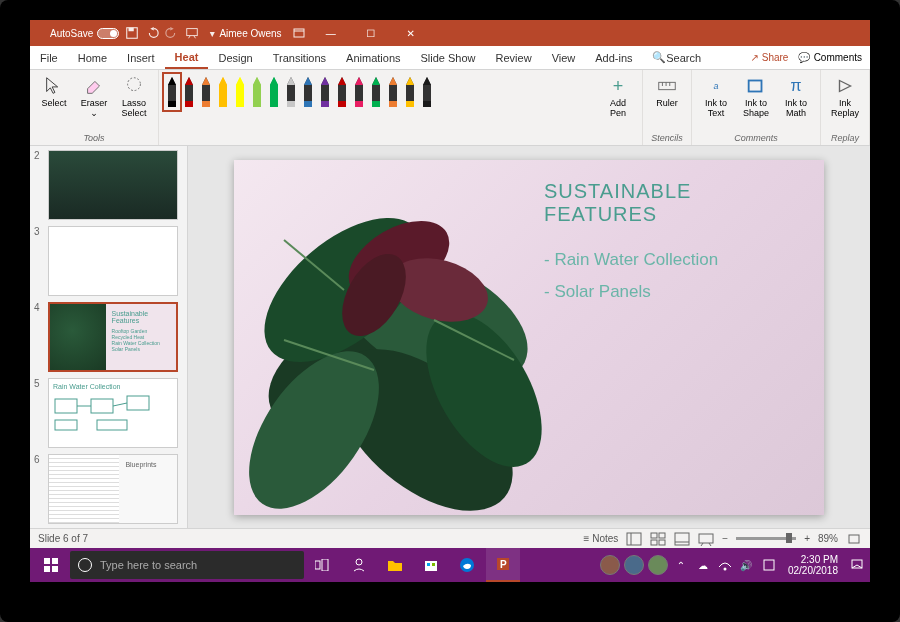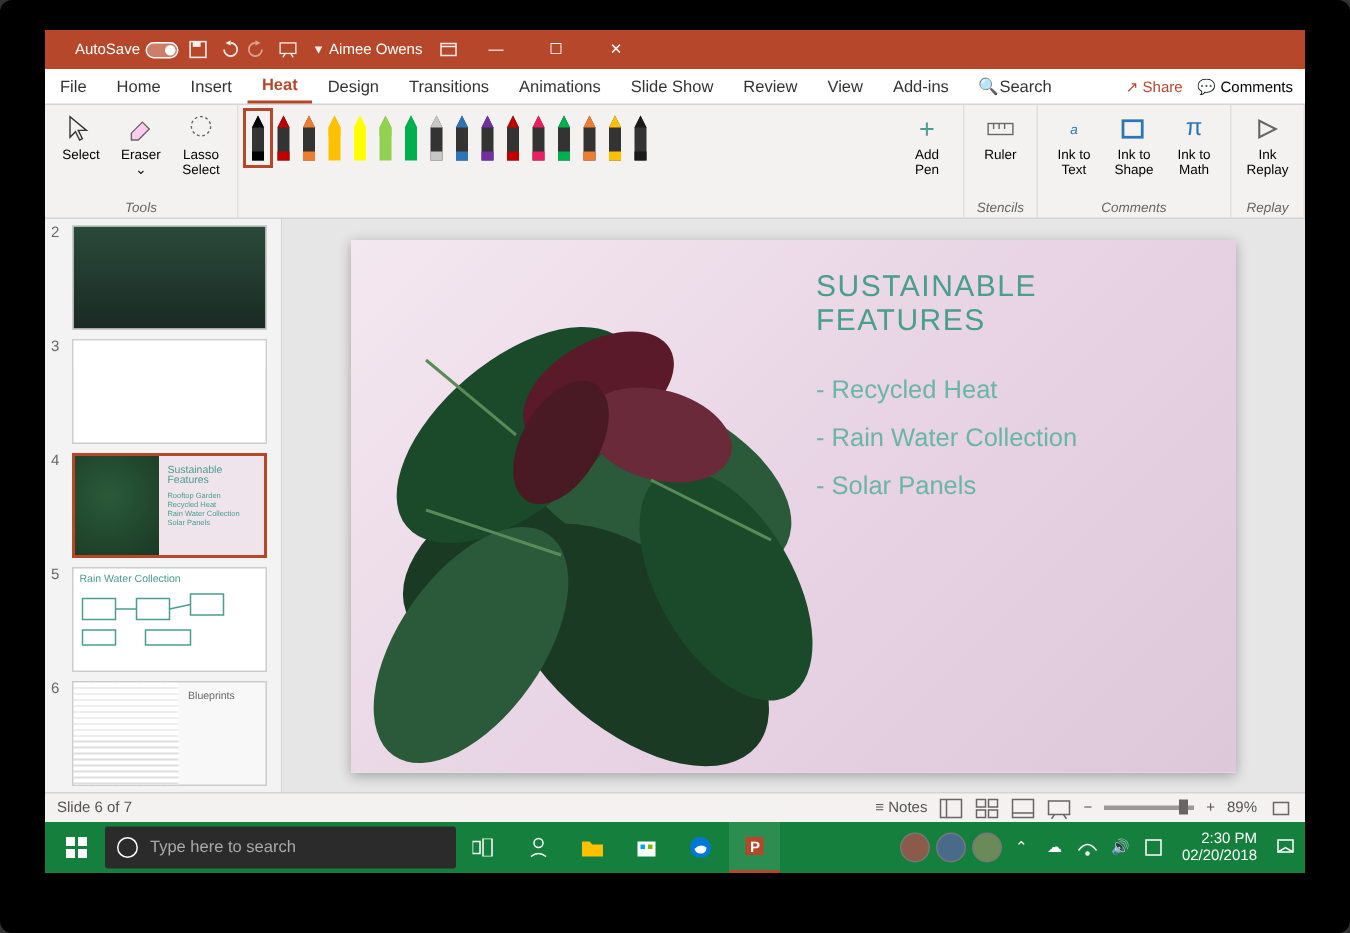--- a/index.html
+++ b/index.html
@@ -41,21 +41,21 @@
 .slide { width: 590px; height: 355px; background: linear-gradient(135deg, #f4e8f0 0%, #e8d4e4 50%, #dcc8d8 100%); position: relative; box-shadow: 0 2px 8px rgba(0,0,0,.3); overflow: hidden; }
 .plant { position: absolute; left: -10px; top: -20px; width: 360px; height: 420px; }
 .slide-text { position: absolute; right: 20px; top: 20px; width: 260px; font-family: "Segoe Script", cursive; }
 .slide-title { color: #4a9d8f; font-size: 20px; letter-spacing: 1px; margin-bottom: 24px; }
 .slide-item { color: #6ab5a8; font-size: 17px; margin-bottom: 12px; }
 .statusbar { height: 20px; background: #f3f2f1; border-top: 1px solid #d4d4d4; display: flex; align-items: center; font-size: 10px; color: #555; padding: 0 8px; }
 .statusbar-right { margin-left: auto; display: flex; align-items: center; gap: 8px; }
 .view-btn { width: 16px; height: 14px; cursor: pointer; }
 .zoom-slider { width: 60px; height: 3px; background: #999; position: relative; }
 .zoom-slider::after { content: ""; position: absolute; width: 6px; height: 10px; background: #666; top: -4px; left: 50px; }
-.taskbar { height: 34px; background: #15803d; display: flex; align-items: center; padding: 0 4px; gap: 2px; }
+.taskbar { height: 34px; background: #701a75; display: flex; align-items: center; padding: 0 4px; gap: 2px; }
 .start { width: 34px; height: 34px; display: flex; align-items: center; justify-content: center; cursor: pointer; color: #fff; }
 .searchbox { width: 234px; height: 28px; background: #2b2b2b; color: #aaa; display: flex; align-items: center; padding: 0 8px; font-size: 11px; gap: 8px; border-radius: 2px; }
 .task-ico { width: 34px; height: 34px; display: flex; align-items: center; justify-content: center; cursor: pointer; color: #fff; }
 .task-right { margin-left: auto; display: flex; align-items: center; gap: 4px; color: #fff; font-size: 10px; }
 .avatar { width: 20px; height: 20px; border-radius: 50%; background: #555; border: 1px solid #777; }
 .clock { text-align: right; line-height: 1.1; padding: 0 6px; }
 .searchcircle { width: 14px; height: 14px; border: 1.5px solid #fff; border-radius: 50%; }
 
 .thumb-bg1 { background: linear-gradient(#2a4a3a, #1a2a24); }
 .thumb-bg3 { background: #fff; display: flex; gap: 2px; padding: 14px 4px 4px 4px; }
@@ -383,21 +383,20 @@
             <ellipse cx="260" cy="250" rx="85" ry="45" fill="#1a4a2a" transform="rotate(60 260 250)"></ellipse>
             <ellipse cx="175" cy="120" rx="55" ry="32" fill="#5a1a2a" transform="rotate(-30 175 120)"></ellipse>
             <ellipse cx="215" cy="150" rx="50" ry="30" fill="#6a2a3a" transform="rotate(15 215 150)"></ellipse>
             <ellipse cx="150" cy="155" rx="45" ry="26" fill="#4a1a24" transform="rotate(-60 150 155)"></ellipse>
             <line x1="150" y1="230" x2="60" y2="200" stroke="#5a8a5a" stroke-width="2"></line>
             <line x1="210" y1="180" x2="290" y2="220" stroke="#5a8a5a" stroke-width="2"></line>
             <line x1="120" y1="150" x2="60" y2="100" stroke="#5a8a5a" stroke-width="2"></line>
           </svg>
           <div class="slide-text">
             <div class="slide-title">SUSTAINABLE FEATURES</div>
-            <div class="slide-item">- Recycled Heat</div>
             <div class="slide-item">- Rain Water Collection</div>
             <div class="slide-item">- Solar Panels</div>
           </div>
         </div>
       </div>
     </div>
 
     <div class="statusbar">
       <span>Slide 6 of 7</span>
       <div class="statusbar-right">

